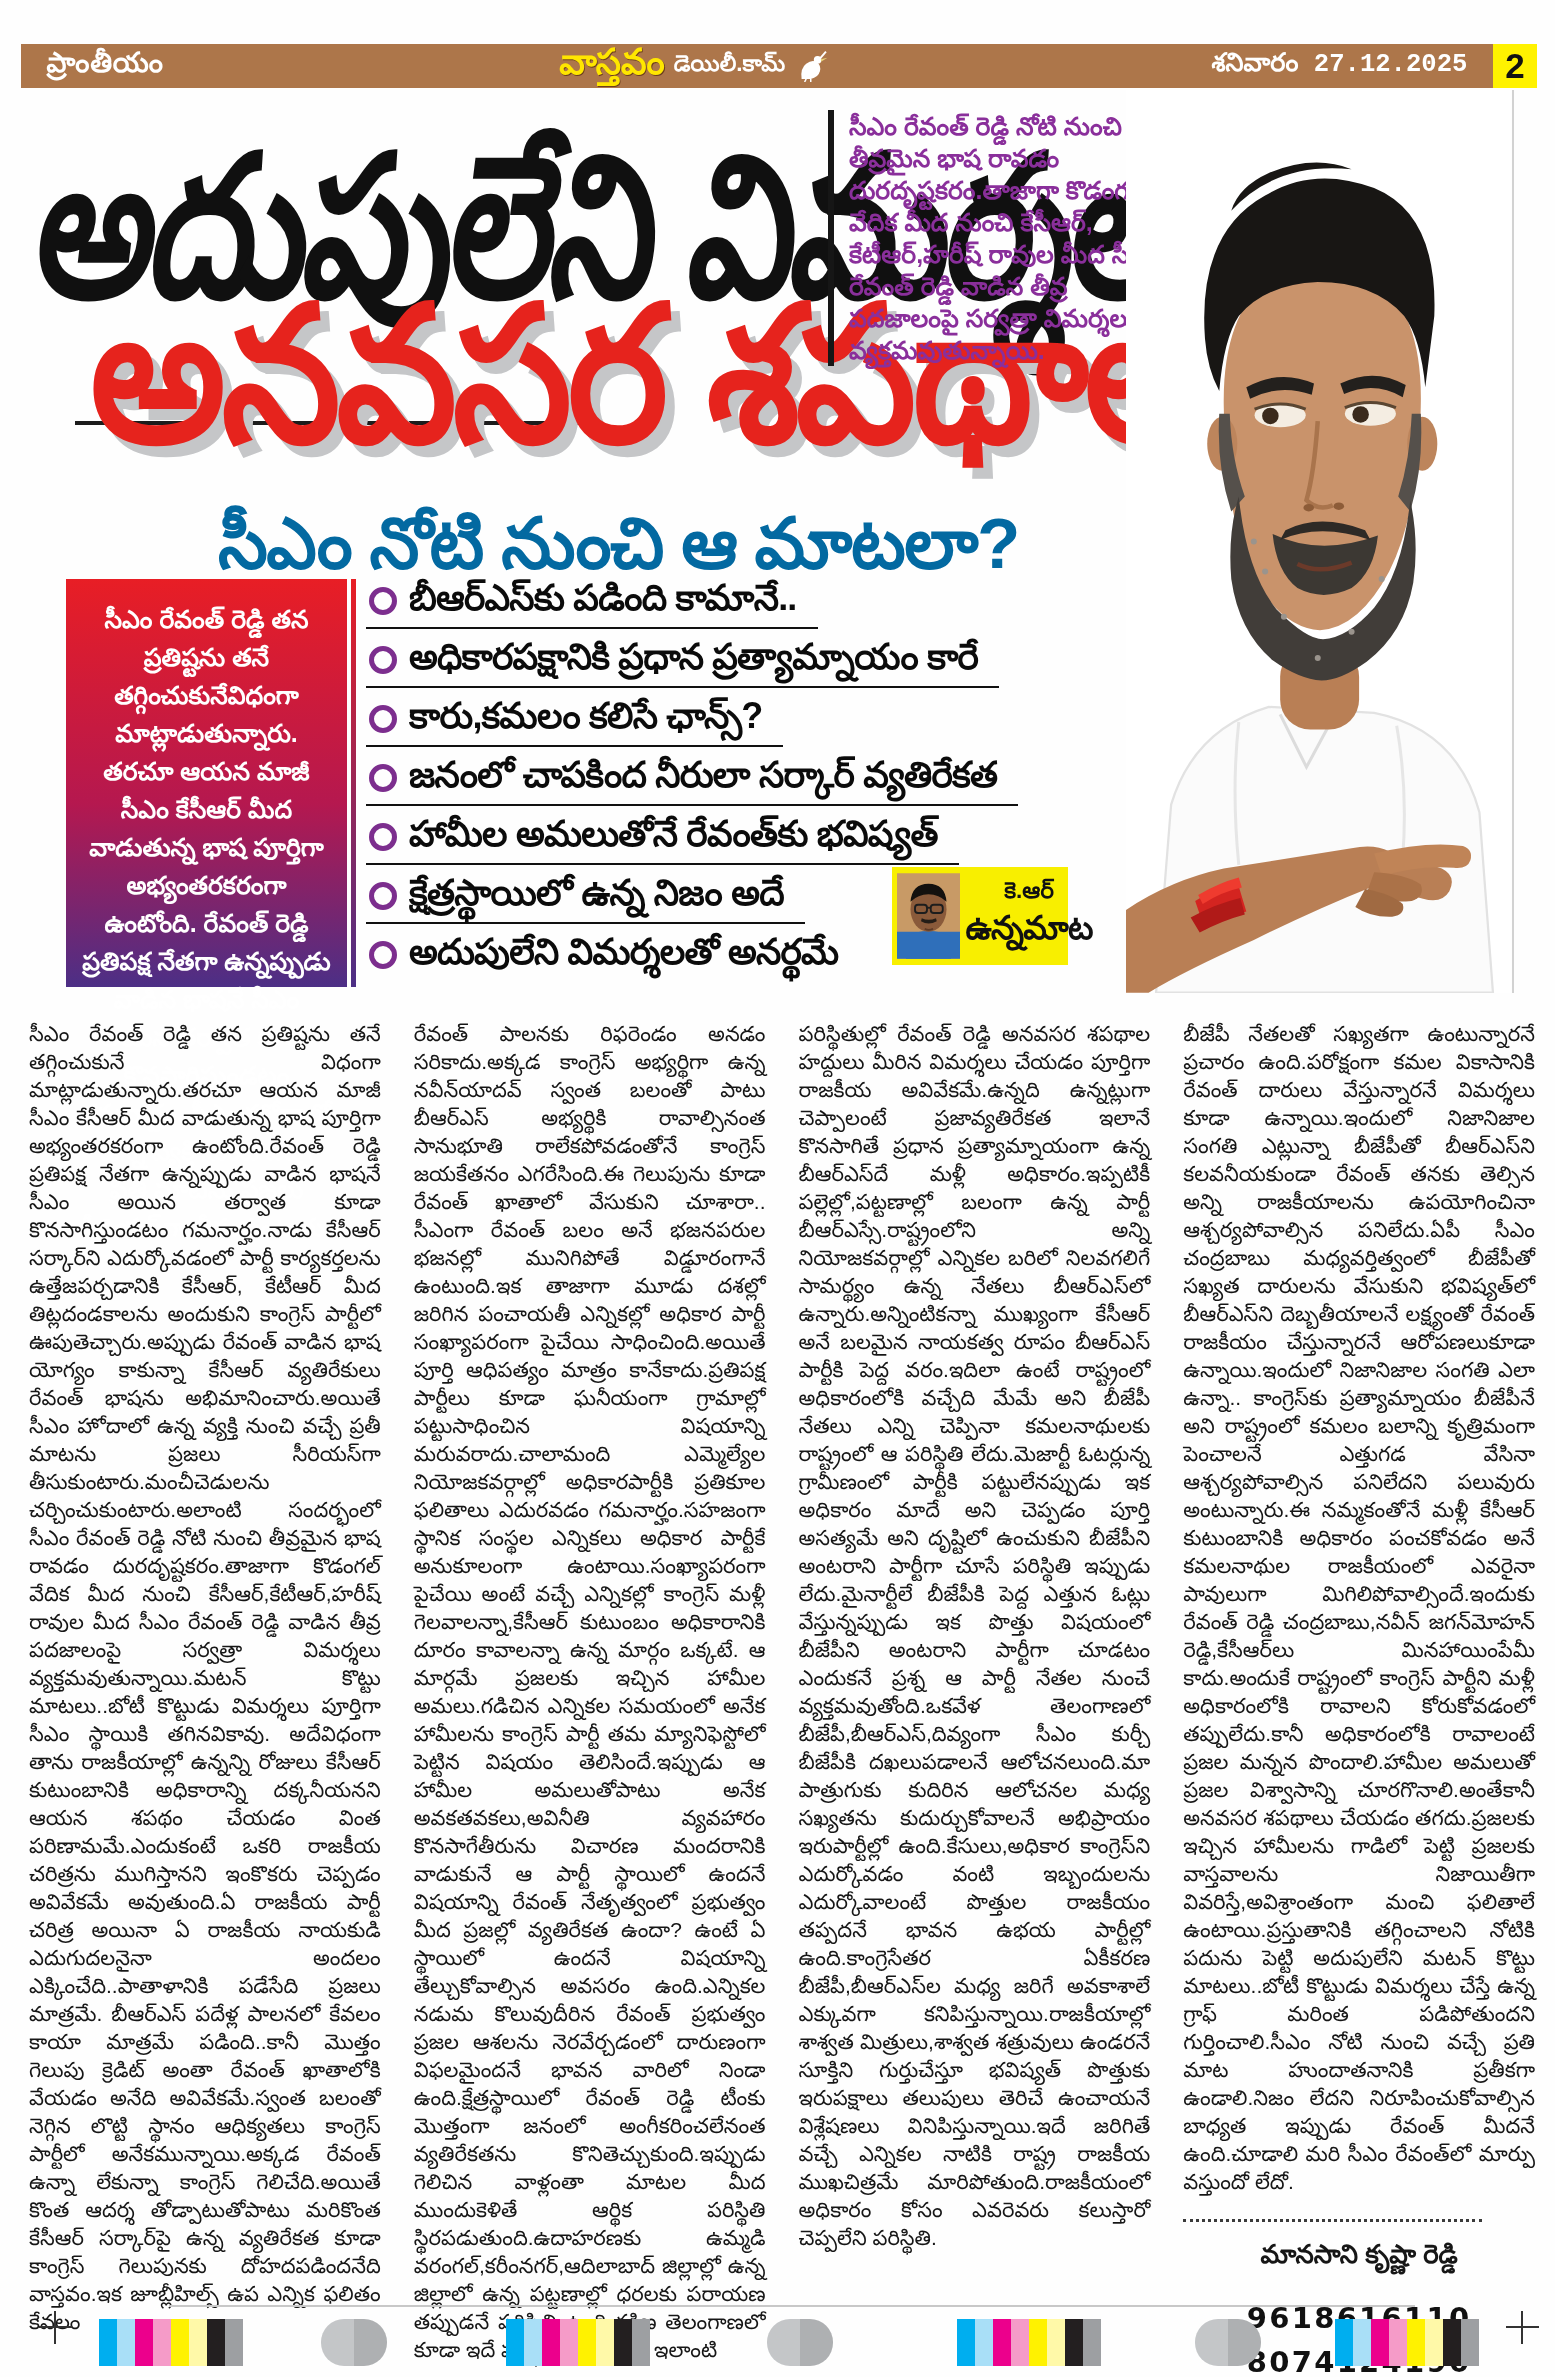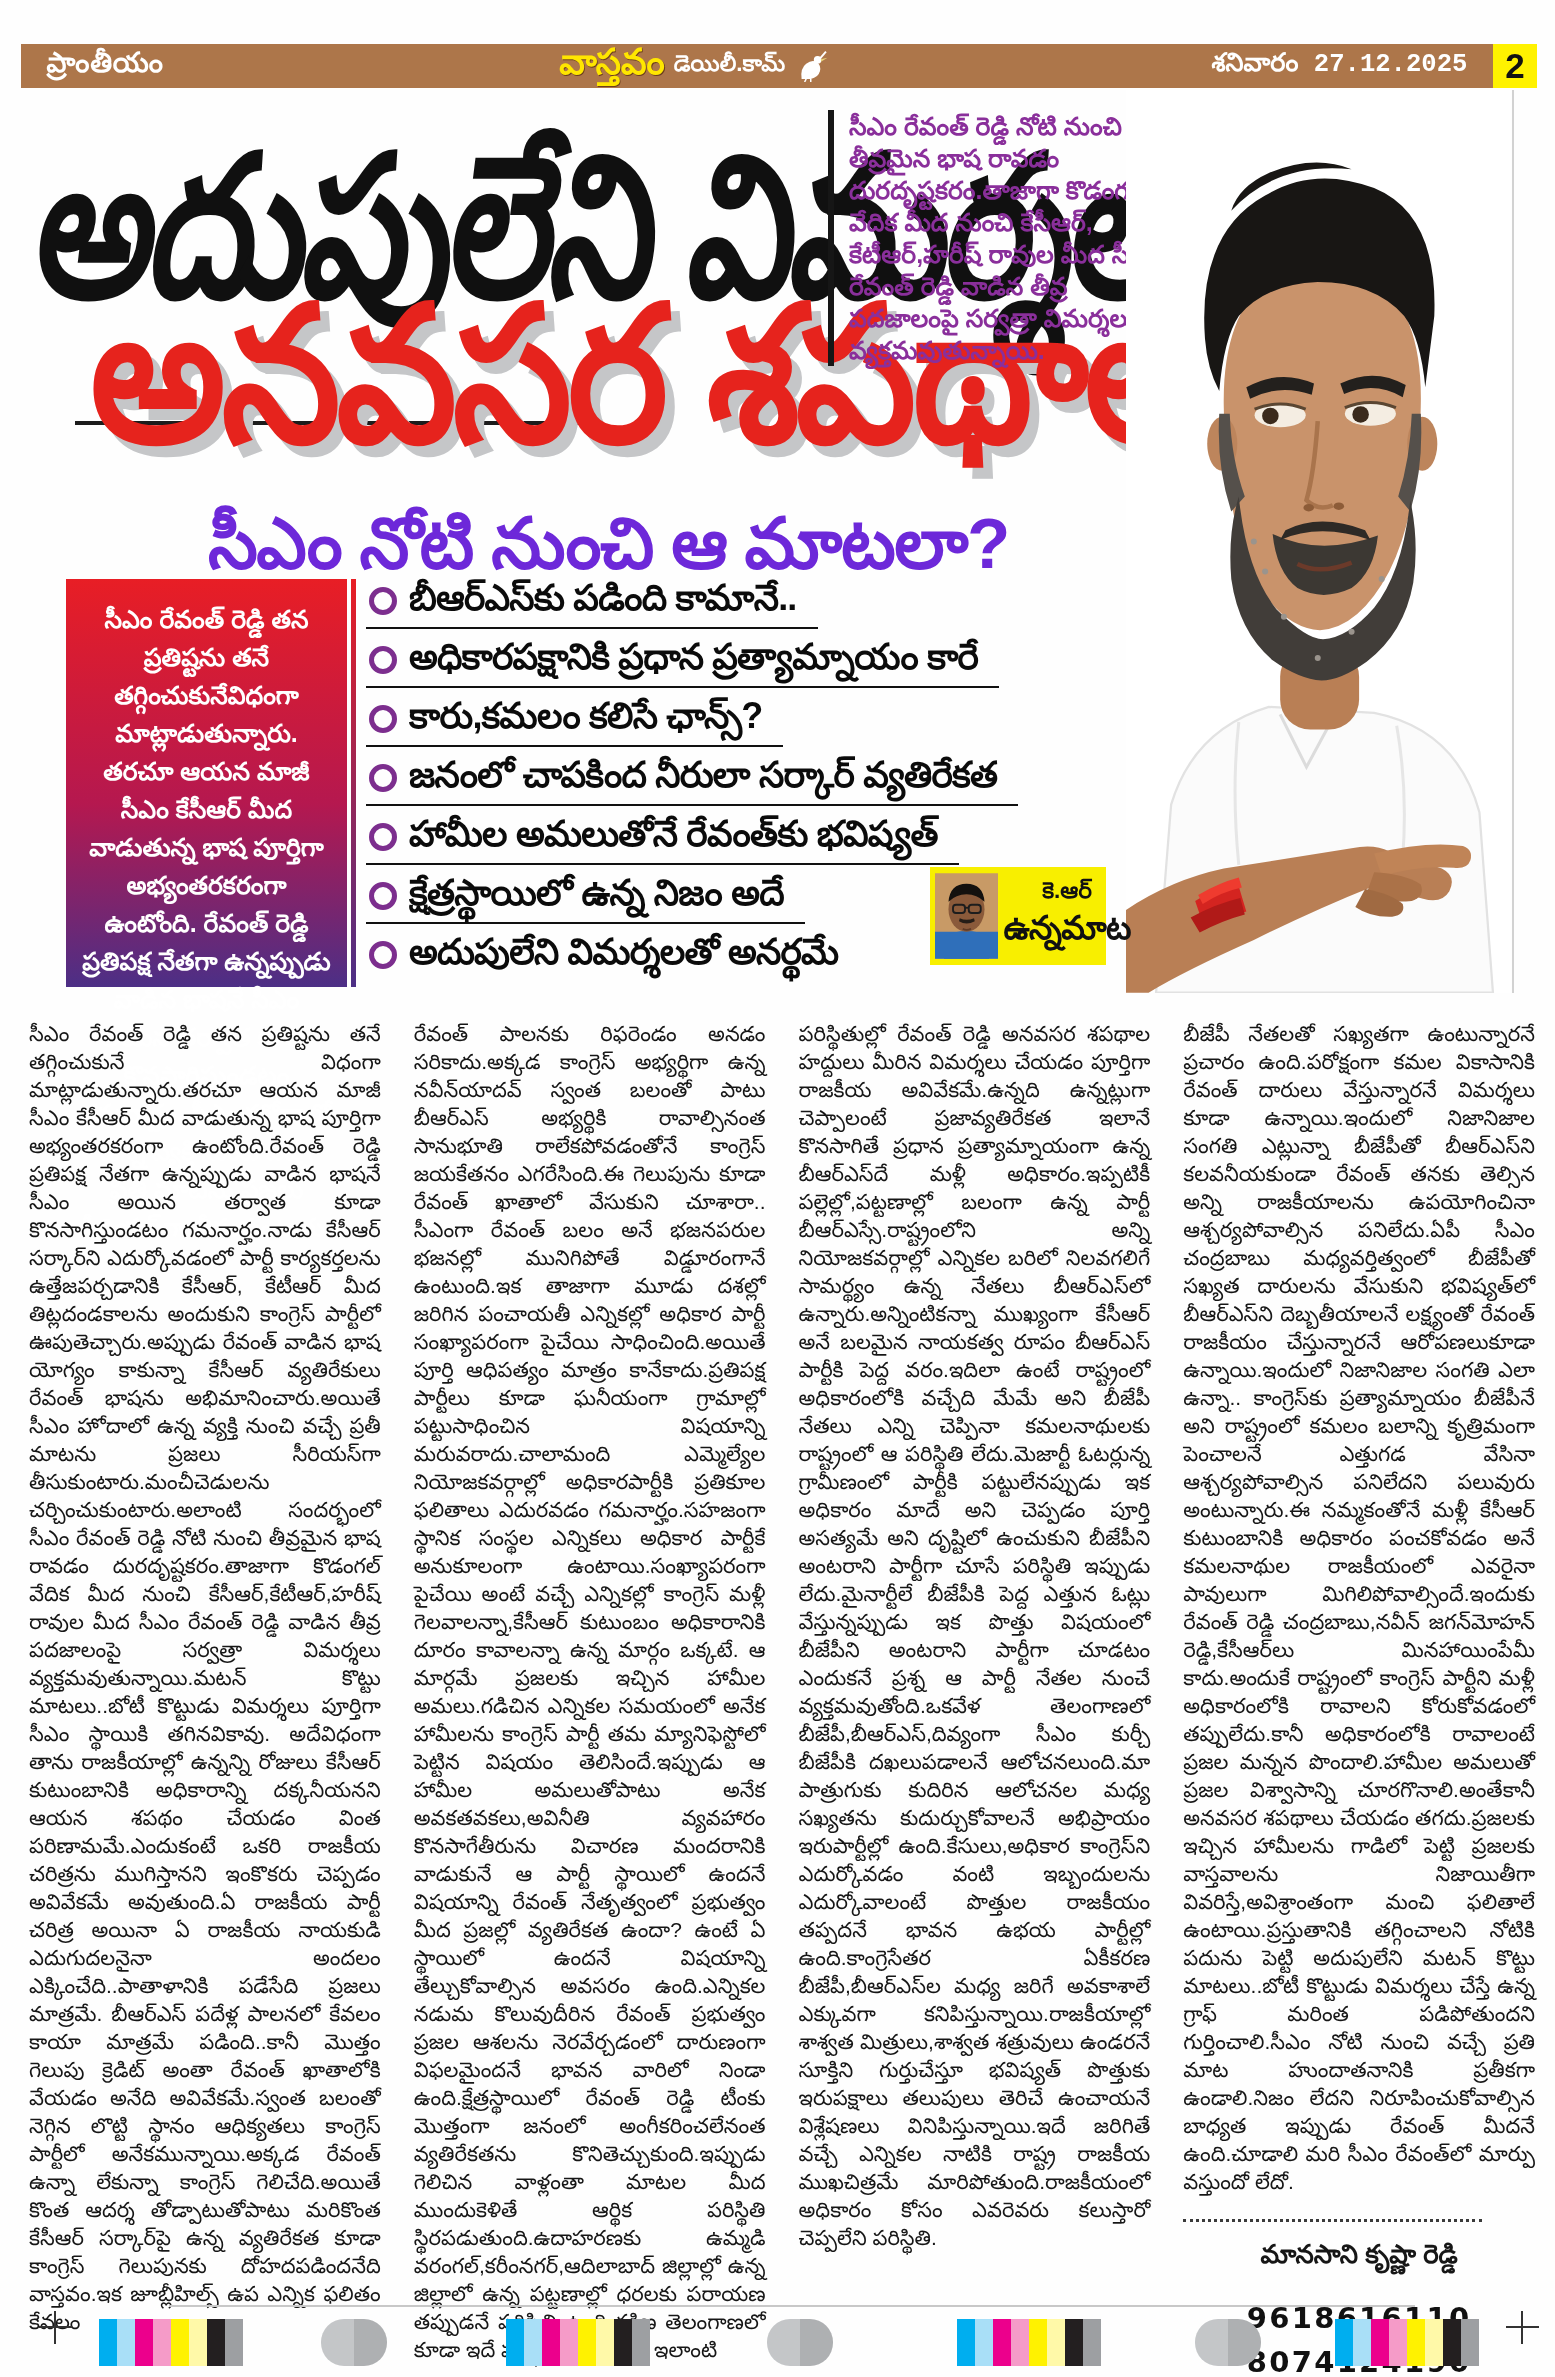--- a/index.html
+++ b/index.html
@@ -32,22 +32,22 @@
     transform:skewX(-7deg) scaleY(1.32);transform-origin:left top;
   }
   .kicker-underline{position:absolute;left:75px;top:421px;width:527px;height:3.8px;background:#1c1c1c;}
   .headline-red{
     position:absolute;left:90px;top:280px;width:1031px;margin:0;text-align:center;
     font-size:170px;font-weight:900;letter-spacing:-4.5px;color:#e6231d;line-height:1;
     text-shadow:9.8px 9.8px 0 #c5c6c8;white-space:nowrap;
     transform:scaleY(1.12);transform-origin:center top;
   }
   .headline-sub{
-    position:absolute;left:206px;top:503px;width:805px;margin:0;text-align:center;
-    font-size:71px;font-weight:800;color:#6d28d9;white-space:nowrap;letter-spacing:-1.5px;
+    position:absolute;left:216px;top:503px;width:805px;margin:0;text-align:center;
+    font-size:71px;font-weight:800;color:#0369a1;white-space:nowrap;letter-spacing:-1.5px;
   }
   
   .intro{
     position:absolute;left:828px;top:110px;width:355px;
     border-left:6px solid #161616;padding-left:15px;box-sizing:border-box;
     font-size:25px;font-weight:700;line-height:32px;color:#8a2f9b;text-align:left;
   }
   
   .photo-wrap{position:absolute;left:1126px;top:90px;width:385px;height:903px;margin:0;}
   .photo-rule{position:absolute;left:1512px;top:90px;width:1.5px;height:903px;background:#d2d2d2;}
@@ -68,21 +68,21 @@
     padding:4.5px 21px 7.5px 3px;border-bottom:2.3px solid #111;
     font-size:36px;font-weight:800;letter-spacing:-0.8px;line-height:45px;color:#0b0b0b;
   }
   .bullets li:last-child{border-bottom:none;}
   .ring{
     flex:none;width:18px;height:18px;margin-top:12px;border:5.3px solid #7c2e8e;border-radius:50%;
   }
   
   .byline{
     position:absolute;left:892px;top:867px;width:176px;height:98px;background:#f8ef00;
-    display:flex;align-items:center;gap:6px;padding:4.5px;box-sizing:border-box;margin-left:38px;
+    display:flex;align-items:center;gap:6px;padding:4.5px;box-sizing:border-box;
   }
   .byline-photo{flex:none;width:63px;height:86px;}
   .byline-text{flex:1;display:flex;flex-direction:column;align-items:center;}
   .byline-top{font-size:22.6px;font-weight:800;color:#111;}
   .byline-main{font-size:33px;font-weight:900;letter-spacing:-0.8px;color:#111;}
   
   .body-cols{position:absolute;left:29px;top:1020px;width:1506px;display:flex;gap:33px;}
   .col{flex:1;font-size:21px;line-height:28px;text-align:justify;color:#161616;}
   .dotted{border-top:3.8px dotted #3a3a3a;margin:22.6px 53px 18px 0;height:0;}
   .sig{text-align:center;font-size:26px;font-weight:800;margin-bottom:28px;}

